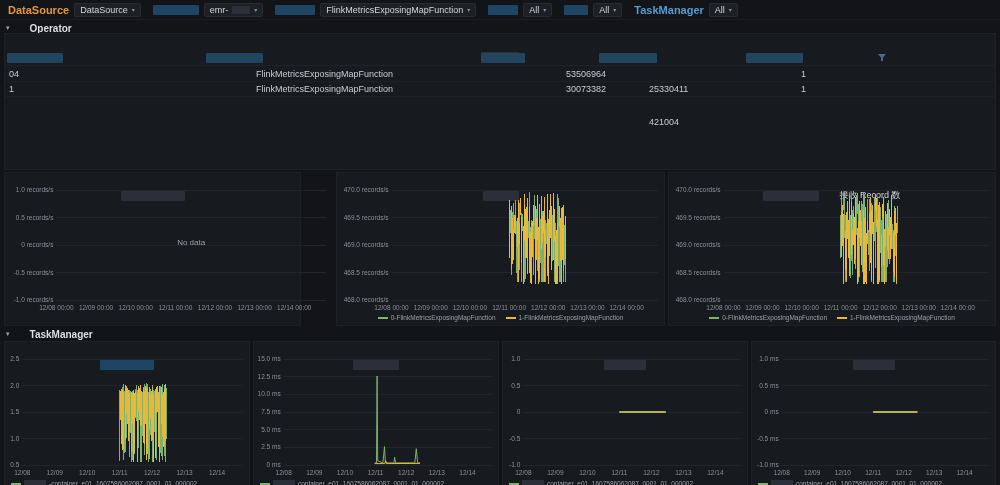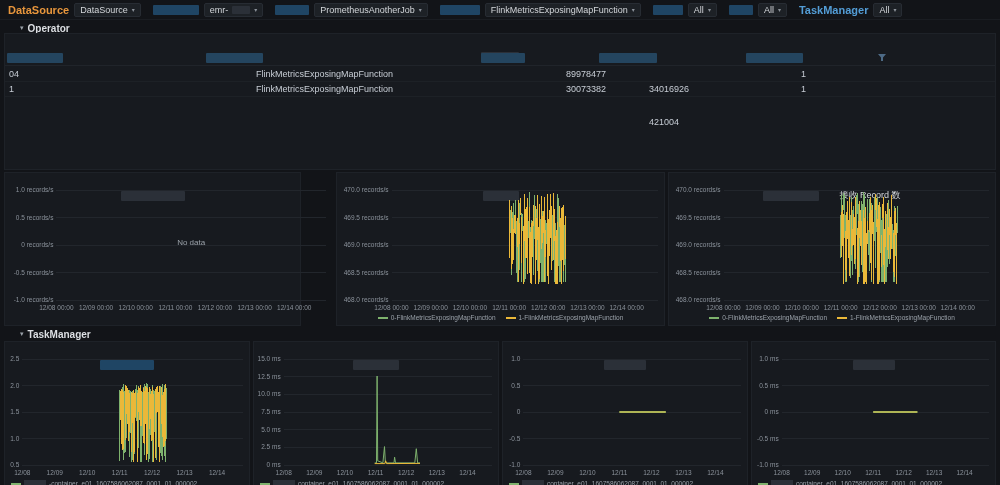--- a/index.html
+++ b/index.html
@@ -7,21 +7,21 @@
   #app{position:relative;width:1000px;height:485px}
   #topbar{position:absolute;left:0;top:0;width:100%;height:20px;display:flex;align-items:center;gap:12px;padding:0 8px;background:#121418;border-bottom:1px solid #1a1d22}
   .tb-item{display:flex;align-items:center;gap:5px}
   .tb-label{font-size:11px;font-weight:700}
   .tb-label.orange{color:#e8963c}
   .tb-label.blue{color:#539dd6}
   .dropdown{display:flex;align-items:center;gap:4px;background:#1d2126;border:1px solid #272c33;border-radius:2px;height:14px;padding:0 5px;font-size:9px;color:#d3d6da;cursor:pointer;white-space:nowrap}
   .caret{font-size:6px;color:#8b9199}
   .redact{display:inline-block;height:10px;background:#2b3038;border-radius:1px}
   .redact.blue{background:#1f4564}
-  .row-header{position:absolute;left:20px;height:12px;display:flex;align-items:center;gap:4px;cursor:pointer}
+  .row-header{position:absolute;left:6px;height:12px;display:flex;align-items:center;gap:20px;cursor:pointer}
   .chev{font-size:7px;color:#9aa1a9}
   .row-title{font-size:10px;font-weight:700;color:#dcdfe3}
   .panel{position:absolute;background:#171a1f;border:1px solid #1e2228}
   .panel-title{position:absolute;top:16px;left:0;right:0;height:13px;display:flex;align-items:center;justify-content:center;gap:20px;cursor:pointer}
   .title-text{font-size:9px;color:#d4d7db}
   .chart{position:absolute;left:0;right:0;top:13px}
   .legend{position:absolute;left:6px;right:6px;height:11px;display:flex;align-items:center;gap:10px;overflow:hidden;white-space:nowrap}
   .lg-item{display:inline-flex;align-items:center;gap:3px;cursor:pointer}
   .lg-dash{width:10px;height:2px;display:inline-block}
   .lg-redact{width:22px;height:7px;background:#2b3038;display:inline-block}
@@ -49,27 +49,20 @@
       </div>
       <div class="tb-item">
         <span class="redact blue" style="width: 46px;"></span>
         <div class="dropdown">
           <span>emr-</span>
           <span class="redact" style="width: 18px; height: 8px;"></span>
           <span class="caret">▾</span>
         </div>
       </div>
       <div class="tb-item">
-        <span class="redact blue" style="width: 34px;"></span>
-        <div class="dropdown">
-          <span>PrometheusAnotherJob</span>
-          <span class="caret">▾</span>
-        </div>
-      </div>
-      <div class="tb-item">
         <span class="redact blue" style="width: 40px;"></span>
         <div class="dropdown">
           <span>FlinkMetricsExposingMapFunction</span>
           <span class="caret">▾</span>
         </div>
       </div>
       <div class="tb-item">
         <span class="redact blue" style="width: 30px;"></span>
         <div class="dropdown">
           <span>All</span>
@@ -108,29 +101,29 @@
     <div class="th" style="left: 2px; width: 56px;"></div>
         <div class="th" style="left: 201px; width: 57px;"></div>
         <div class="th" style="left: 476px; width: 44px;"></div>
         <div class="th" style="left: 594px; width: 58px;"></div>
         <div class="th" style="left: 741px; width: 57px;"></div>
       </div>
     <div class="tbody">
         <div class="trow" style="top: 33px;">
           <span class="td" style="left: 4px;">04</span>
           <span class="td" style="left: 251px;">FlinkMetricsExposingMapFunction</span>
-          <span class="td" style="left: 561px;">89978477</span>
+          <span class="td" style="left: 561px;">53506964</span>
           <span class="td" style="left: 644px; margin-top: 48px;">421004</span>
           <span class="td" style="left: 796px;">1</span>
         </div>
         <div class="trow" style="top: 48px;">
           <span class="td" style="left: 4px;">1</span>
           <span class="td" style="left: 251px;">FlinkMetricsExposingMapFunction</span>
           <span class="td" style="left: 561px;">30073382</span>
-          <span class="td" style="left: 644px;">34016926</span>
+          <span class="td" style="left: 644px;">25330411</span>
           <span class="td" style="left: 796px;">1</span>
         </div>
       </div>
   </section>
 
   <section class="panel" style="left:4px;top:172px;width:297px;height:154px">
     <div class="panel-title">
         <span class="redact" style="width: 64px;"></span>
       </div>
     <div class="chart" style="height:126px"><svg width="327" height="126" shape-rendering="crispEdges">

